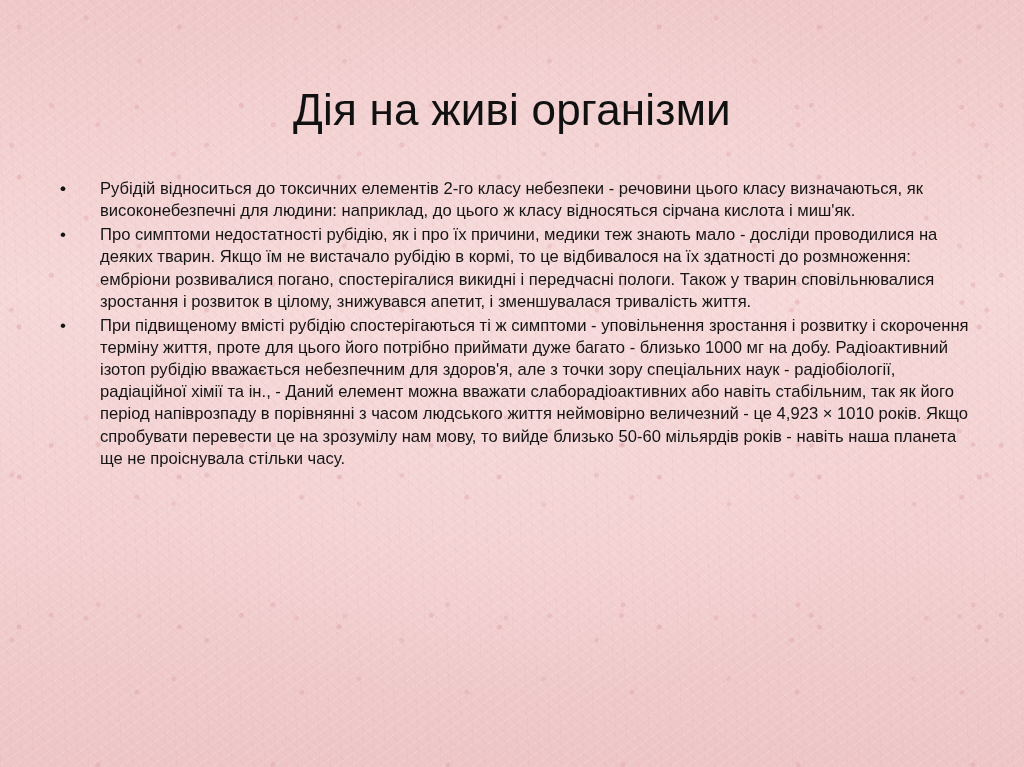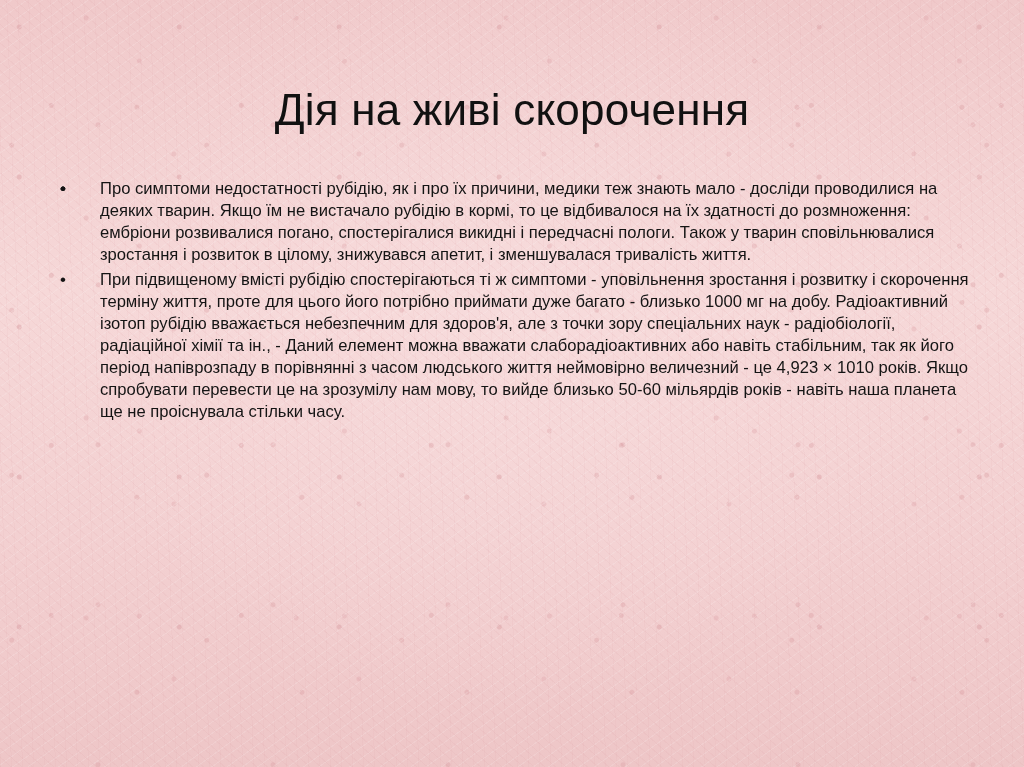--- a/index.html
+++ b/index.html
@@ -85,29 +85,30 @@
     top: 0;
     font-size: 17px;
     line-height: 1.3;
     color: #141414;
   }
 </style>
 </head>
 <body>
 
 <div class="slide">
-  <h1 class="title">Дія на живі скорочення</h1>
+  <h1 class="title">Дія на живі організми</h1>
 
   <div class="content">
     <ul class="bullets">
       <li>
         <span class="dot">•</span>
       </li>
       <li>
         <span class="dot">•</span>
+        <span>Рубідій відноситься до токсичних елементів 2-го класу небезпеки - речовини цього класу визначаються, як високонебезпечні для людини: наприклад, до цього ж класу відносяться сірчана кислота і миш'як.</span>
       </li>
       <li>
         <span class="dot">•</span>
         <span>Про симптоми недостатності рубідію, як і про їх причини, медики теж знають мало - досліди проводилися на деяких тварин. Якщо їм не вистачало рубідію в кормі, то це відбивалося на їх здатності до розмноження: ембріони розвивалися погано, спостерігалися викидні і передчасні пологи. Також у тварин сповільнювалися зростання і розвиток в цілому, знижувався апетит, і зменшувалася тривалість життя.</span>
       </li>
       <li>
         <span class="dot">•</span>
         <span>При підвищеному вмісті рубідію спостерігаються ті ж симптоми - уповільнення зростання і розвитку і скорочення терміну життя, проте для цього його потрібно приймати дуже багато - близько 1000 мг на добу. Радіоактивний ізотоп рубідію вважається небезпечним для здоров'я, але з точки зору спеціальних наук - радіобіології, радіаційної хімії та ін., - Даний елемент можна вважати слаборадіоактивних або навіть стабільним, так як його період напіврозпаду в порівнянні з часом людського життя неймовірно величезний - це 4,923 × 1010 років. Якщо спробувати перевести це на зрозумілу нам мову, то вийде близько 50-60 мільярдів років - навіть наша планета ще не проіснувала стільки часу.</span>
       </li>
     </ul>

